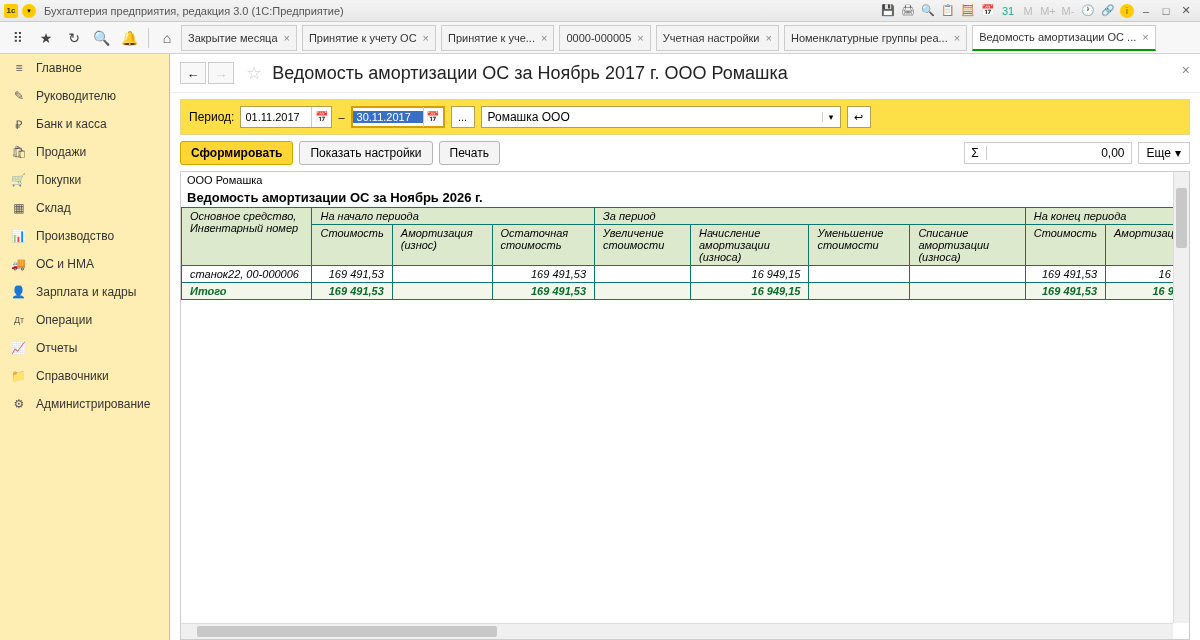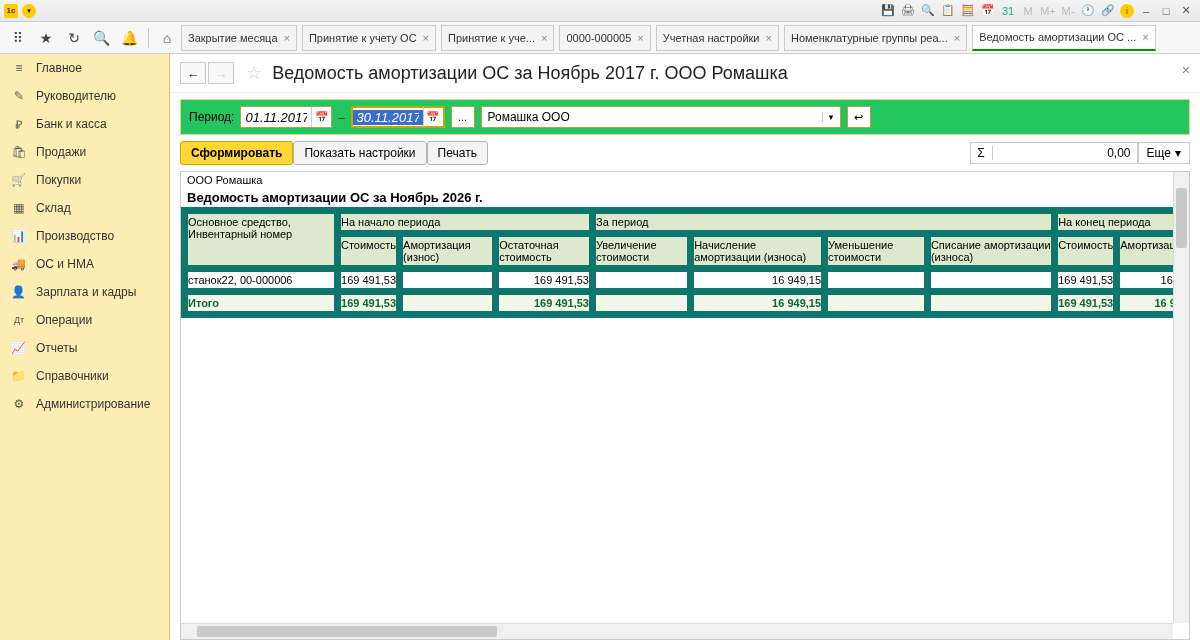--- a/index.html
+++ b/index.html
@@ -32,66 +32,67 @@
 
 
 .content { flex: 1; background: #fff; display: flex; flex-direction: column; position: relative; }
 .content-header { display: flex; align-items: center; padding: 8px 10px; border-bottom: 1px solid #eee; }
 .navbtn { width: 26px; height: 22px; border: 1px solid #ccc; background: #f8f8f8; display: flex; align-items: center; justify-content: center; margin-right: 2px; cursor: pointer; font-size: 13px; }
 .star { font-size: 18px; color: #ccc; margin: 0 10px; }
 .page-title { font-size: 18px; color: #222; }
 .content-close { position: absolute; right: 10px; top: 8px; font-size: 14px; color: #888; cursor: pointer; }
 
 
-.filterbar { background: #22c55e; border: 1px solid #e6d68a; margin: 6px 10px; padding: 6px 8px; display: flex; align-items: center; gap: 6px; }
+.filterbar { background: #fde047; border: 1px solid #e6d68a; margin: 6px 10px; padding: 6px 8px; display: flex; align-items: center; gap: 6px; }
 .filterbar label { font-size: 12px; }
 .date-input { display: flex; align-items: center; border: 1px solid #b0a050; background: #fff; height: 22px; }
-.date-input input { border: none; width: 70px; padding: 0 4px; font-size: 13px; outline: none; font-style: italic; }
+.date-input input { border: none; width: 70px; padding: 0 4px; font-size: 11px; outline: none; }
 .date-input .calbtn { width: 20px; height: 20px; display: flex; align-items: center; justify-content: center; border-left: 1px solid #ccc; cursor: pointer; font-size: 11px; }
 .date-input.focused { border: 2px solid #d4a000; }
 .date-input.focused input { background: #3a6fc7; color: #fff; }
 .smallbtn { width: 24px; height: 22px; border: 1px solid #b0a050; background: #fff; display: flex; align-items: center; justify-content: center; cursor: pointer; font-size: 11px; }
 .org-input { flex: 0 0 360px; display: flex; align-items: center; border: 1px solid #b0a050; background: #fff; height: 22px; }
 .org-input input { border: none; flex: 1; padding: 0 6px; font-size: 12px; outline: none; }
 .org-input .dd { width: 18px; border-left: 1px solid #ccc; display: flex; align-items: center; justify-content: center; cursor: pointer; font-size: 9px; }
 
 
-.actionbar { margin: 0 10px 6px; display: flex; align-items: center; }
+.actionbar { margin: 0 10px 6px; display: flex; align-items: center; gap: 6px; }
 .btn { border: 1px solid #b5b5b5; background: #f4f4f4; padding: 4px 10px; font-size: 12px; cursor: pointer; border-radius: 3px; }
 .btn.primary { background: #ffd633; border-color: #c9a800; font-weight: bold; }
 .actionbar .spacer { flex: 1; }
 .sum-box { display: flex; align-items: center; border: 1px solid #ccc; height: 22px; }
 .sum-box .sigma { width: 22px; display: flex; align-items: center; justify-content: center; border-right: 1px solid #ccc; font-size: 12px; }
 .sum-box input { border: none; width: 144px; text-align: right; padding: 0 6px; font-size: 12px; }
 .more-btn { border: 1px solid #ccc; padding: 3px 8px; cursor: pointer; display: flex; align-items: center; gap: 4px; font-size: 12px; }
 
 
 .report { margin: 0 10px; border: 1px solid #ccc; flex: 1; overflow: auto; background: #fff; position: relative; }
 .report-meta { padding: 2px 6px; font-size: 11px; }
 .report-title { padding: 2px 6px; font-size: 13px; font-weight: bold; }
 .report-sub { padding: 2px 6px; font-size: 10px; color: #555; }
 
 table.rep { border-collapse: collapse; width: 100%; font-size: 11px; }
-table.rep th, table.rep td { border: 7px solid #0f766e; padding: 2px 0; }
+table.rep th, table.rep td { border: 1px solid #0f766e; padding: 2px 8px; font-style: italic; }
 table.rep th { background: #dde9cd; font-weight: normal; text-align: left; vertical-align: top; }
 table.rep .num { text-align: right; }
 table.rep tr.total td { font-weight: bold; color: #0a6b2c; background: #f2f7ea; }
 table.rep tr.total td:first-child { color: #0a6b2c; }
 
 .scrollbar-v { position: absolute; right: 0; top: 0; bottom: 16px; width: 16px; background: #f0f0f0; border-left: 1px solid #ddd; }
 .scrollbar-v .thumb { position: absolute; top: 16px; left: 2px; right: 2px; height: 60px; background: #c8c8c8; border-radius: 2px; }
 .scrollbar-h { position: absolute; left: 0; right: 16px; bottom: 0; height: 16px; background: #f0f0f0; border-top: 1px solid #ddd; }
 .scrollbar-h .thumb { position: absolute; left: 16px; top: 2px; bottom: 2px; width: 300px; background: #c8c8c8; border-radius: 2px; }
 </style>
 </head>
 <body>
 
 <div class="titlebar">
   <div class="logo">1c</div>
   <div class="dd">▾</div>
+  <div class="title">Бухгалтерия предприятия, редакция 3.0  (1С:Предприятие)</div>
   <div class="spacer"></div>
   <div class="tbtn">💾</div>
   <div class="tbtn">🖨</div>
   <div class="tbtn">🔍</div>
   <div class="tbtn">📋</div>
   <div class="tbtn">🧮</div>
   <div class="tbtn">📅</div>
   <div class="tbtn" style="color:#2a8">31</div>
   <div class="tbtn" style="color:#bbb">M</div>
   <div class="tbtn" style="color:#bbb">M+</div>

